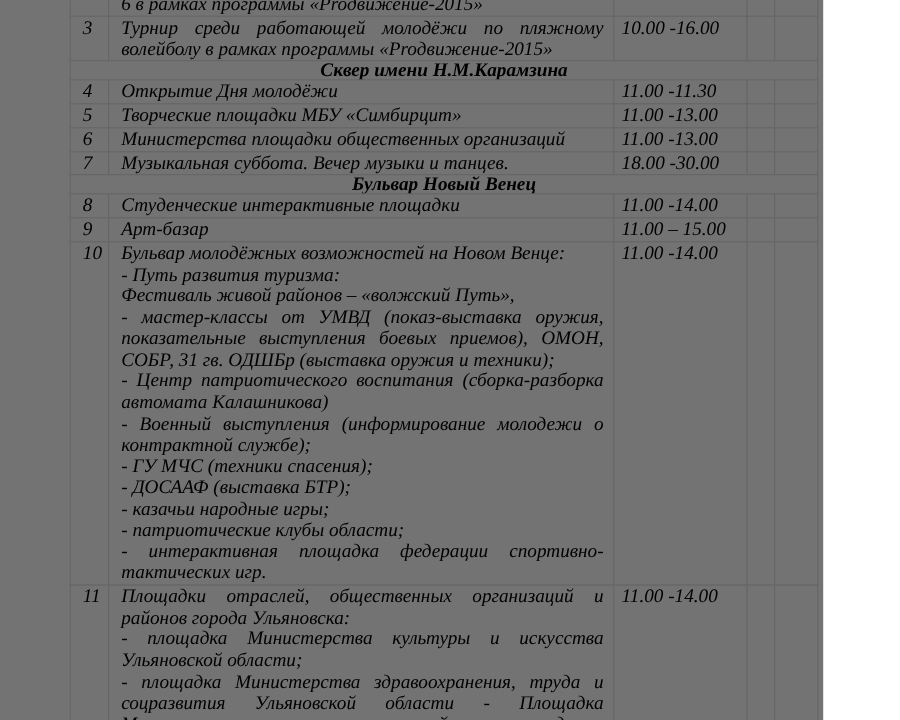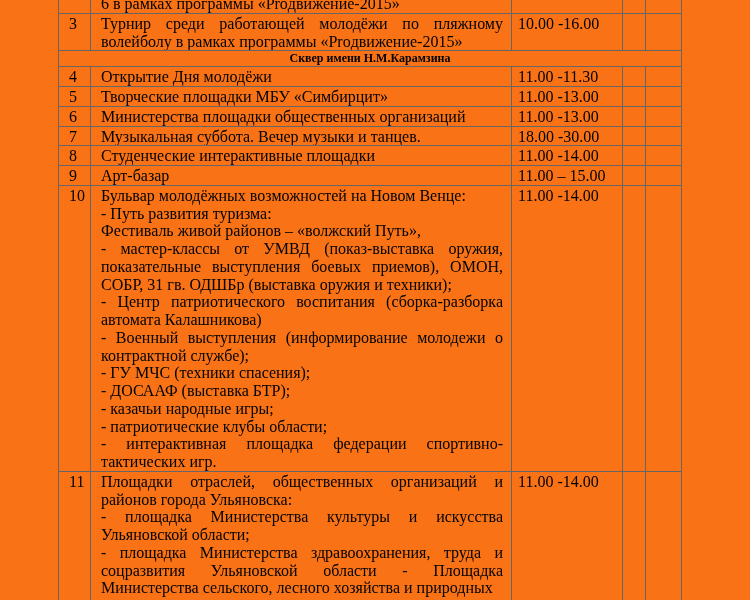--- a/index.html
+++ b/index.html
@@ -1,18 +1,18 @@
 <!DOCTYPE html>
 <html><head>
 <meta charset="utf-8">
 <style>
   html,body{margin:0;padding:0;background:#fff;}
   .page{
-    position:relative;width:750px;height:600px;overflow:hidden;background:#f97316;
-    font-family:"Liberation Serif","DejaVu Serif",serif;color:#000;
+    position:relative;width:686px;height:600px;overflow:hidden;background:#737373;
+    font-family:"Liberation Serif","DejaVu Serif",serif;color:#000;font-style:italic;
   }
   table.tbl{
     position:absolute;left:58px;top:-6px;width:623px;
     border-collapse:collapse;table-layout:fixed;
   }
   .tbl td{
     border:1px solid #666;
     vertical-align:top;
     font-size:16px;line-height:17.75px;
     padding:1px 8px 0 10px;
@@ -20,21 +20,21 @@
     word-wrap:break-word;
   }
   .tbl tr:first-child td{border-top:none;}
   td.cnum{padding:1px 2px 0 10px;}
   td.cdesc{text-align:justify;}
   td.ctime{padding:1px 2px 0 6px;white-space:nowrap;}
   td.cblank{padding:0;}
   .cdesc p{margin:0;padding:0;}
   tr.sect td{
     font-weight:bold;text-align:center;
-    padding:0;line-height:15px;font-size:12px;
+    padding:0;line-height:15px;font-size:16px;
   }
   tr.rc{height:18px;}
   tr.r2l{height:37px;}
   tr.sect{height:15px;}
   tr.r1l{height:19px;}
   tr.rbig{height:284px;}
   tr.rlast{height:170px;}
 </style>
 </head>
 <body>
@@ -95,20 +95,23 @@
     </tr>
 
     <tr class="r1l">
       <td class="cnum">7</td>
       <td class="cdesc">Музыкальная суббота. Вечер музыки и танцев.</td>
       <td class="ctime">18.00 -30.00</td>
       <td class="cblank"></td>
       <td class="cblank"></td>
     </tr>
 
+    <tr class="sect">
+      <td colspan="5">Бульвар Новый Венец</td>
+    </tr>
 
     <tr class="r1l">
       <td class="cnum">8</td>
       <td class="cdesc">Студенческие интерактивные площадки</td>
       <td class="ctime">11.00 -14.00</td>
       <td class="cblank"></td>
       <td class="cblank"></td>
     </tr>
 
     <tr class="r1l">

